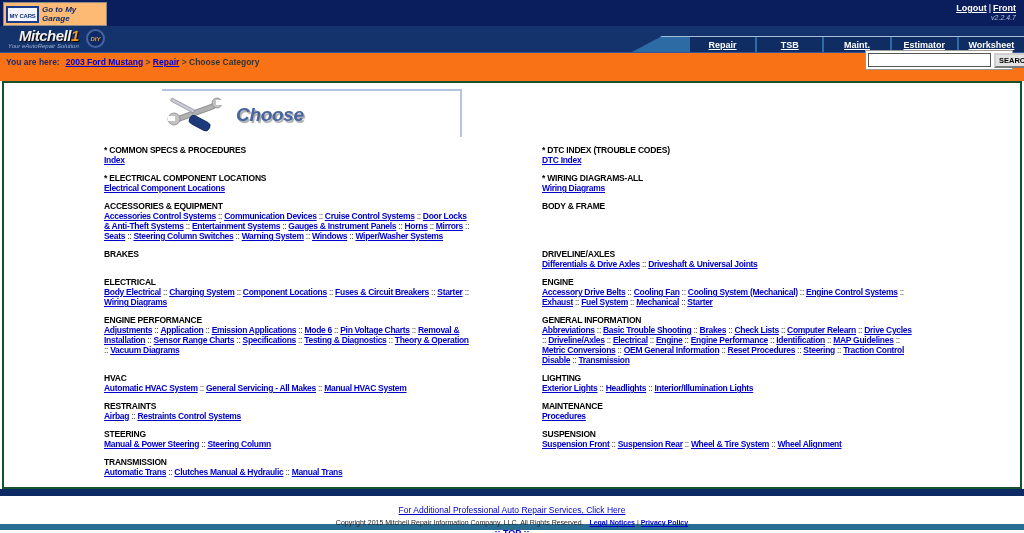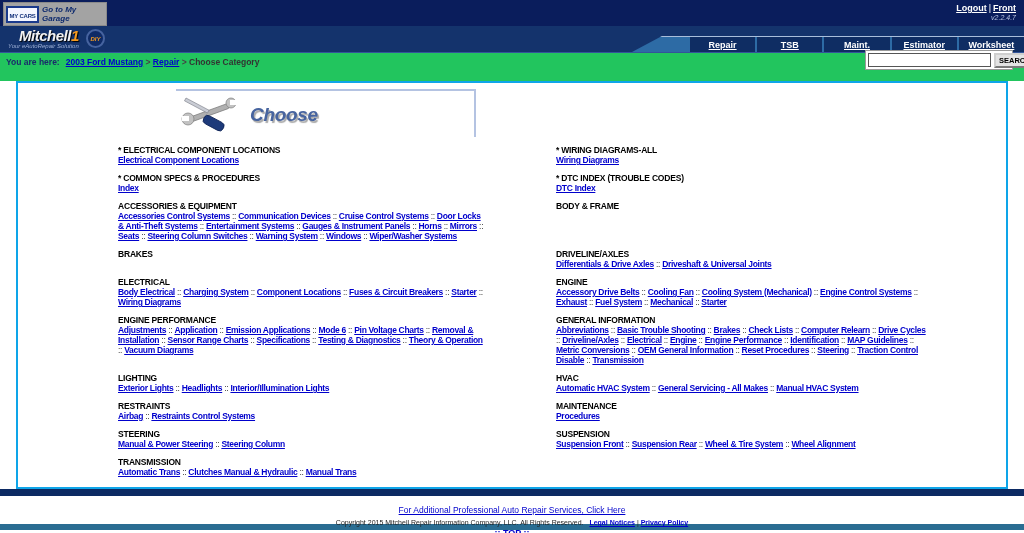--- a/index.html
+++ b/index.html
@@ -3,21 +3,21 @@
 <meta charset="utf-8">
 <style>
   * { box-sizing: border-box; margin: 0; padding: 0; }
   html,body { width:1024px; height:533px; overflow:hidden; background:#fff;
     font-family:"Liberation Sans", sans-serif; }
   #page { position:relative; width:1024px; height:533px; }
 
   
   .topbar { height:26px; background:#0a1d5c; position:relative; }
   .mycars-box { position:absolute; left:3px; top:2px; height:24px; width:104px;
-    background:#a3a3a3; border:1px solid #8a8a8a; display:flex; align-items:center; gap:3px;
+    background:#fdba74; border:1px solid #8a8a8a; display:flex; align-items:center; gap:3px;
     padding:1px 2px; z-index:5; }
   .plate { width:34px; height:17px; border:2px solid #1a3a8c; background:#f4f6ff;
     display:flex; flex-direction:column; align-items:center; justify-content:center; }
   .plate .plate-top { font-size:3px; color:#777; letter-spacing:.5px; }
   .plate .plate-txt { font-size:6px; font-weight:bold; color:#12307a; letter-spacing:-.2px; }
   .garage-label { font-size:8px; font-weight:bold; font-style:italic; color:#0d2a6e;
     line-height:9px; }
   .top-right { position:absolute; right:8px; top:3px; text-align:right; }
   .top-links { font-size:9px; font-weight:bold; color:#fff; }
   .top-links a { color:#fff; text-decoration:underline; cursor:pointer; }
@@ -34,38 +34,38 @@
   .diy-badge { position:absolute; left:86px; top:3px; width:19px; height:19px; border-radius:50%;
     background:#0e2a66; border:2px solid #46639f; color:#f59a1e; font-size:6px; font-weight:bold;
     font-style:italic; display:flex; align-items:center; justify-content:center; }
   .tabstrip { position:absolute; right:0; bottom:0; height:16px; width:392px;
     background:#2d6ba5; clip-path:polygon(30px 0, 100% 0, 100% 100%, 0 100%);
     border-top:1px solid #a9bedb; display:flex; gap:2px; padding-left:58px; }
   .tab { flex:1; background:#0f2d63; display:flex; align-items:center; justify-content:center;
     font-size:9px; font-weight:bold; color:#fff; text-decoration:underline; cursor:pointer; }
 
   
-  .crumbrow { height:28px; padding:4px 8px 0 6px; font-size:8.5px; background:#22c55e; }
+  .crumbrow { height:28px; padding:4px 8px 0 6px; font-size:8.5px; background:#f97316; }
   .crumb-prefix { font-weight:bold; color:#1a2a6b; margin-right:6px; }
   .bc-link { color:#0000cc; font-weight:bold; text-decoration:underline; cursor:pointer; }
   .bc-sep { color:#444; font-weight:bold; }
   .bc-current { color:#333; font-weight:bold; }
 
   
   .searchbox { position:absolute; top:50px; right:11px; width:148px; height:20px;
     background:#fff; border:1px solid #999; display:flex; align-items:center; gap:3px;
     padding:2px; z-index:6; }
   .searchbox input { flex:1; height:14px; border:1px solid #555; font-size:9px; padding:0 2px;
     font-family:"Liberation Sans", sans-serif; }
   .searchbox button { height:15px; font-size:7.5px; font-weight:bold; color:#000;
     background:#e3e3e3; border:2px outset #cfcfcf; padding:0 3px; cursor:pointer;
     font-family:"Liberation Sans", sans-serif; }
 
   
-  .panel { margin:0 16px; height:408px; border:2px solid #0ea5e9; background:#fff; overflow:hidden; }
+  .panel { margin:0 2px; height:408px; border:2px solid #14532d; background:#fff; overflow:hidden; }
   .page-header { margin:6px 0 0 158px; width:300px; height:48px;
     border-top:2px solid #b4c3e2; border-right:2px solid #b4c3e2;
     display:flex; align-items:center; gap:12px; padding-left:4px; }
   .header-title { font-size:19px; line-height:21px; font-weight:bold; font-style:italic;
     color:#47649f; text-shadow:1.5px 1.5px 1px #a9a9a9; letter-spacing:-.3px; }
 
   
   .cats { margin:8px 0 0 100px; width:810px; }
   .cat-row { display:grid; grid-template-columns:368px 372px; column-gap:70px; margin-bottom:8px; }
   .cat-heading { font-size:8.5px; font-weight:bold; color:#000; letter-spacing:-.2px; line-height:10px; }
@@ -146,40 +146,40 @@
         </g>
       </svg>
       <div class="header-title">
         <div>Choose</div>
       </div>
     </div>
 
     <div class="cats">
         <div class="cat-row">
           <div class="cat-cell">
+            <div class="cat-heading">* COMMON SPECS &amp; PROCEDURES</div>
+            <div class="cat-links"><a class="cat-link">Index</a></div>
+          </div>
+          <div class="cat-cell">
+            <div class="cat-heading">* DTC INDEX (TROUBLE CODES)</div>
+            <div class="cat-links"><a class="cat-link">DTC Index</a></div>
+          </div>
+        </div>
+        <div class="cat-row">
+          <div class="cat-cell">
             <div class="cat-heading">* ELECTRICAL COMPONENT LOCATIONS</div>
             <div class="cat-links"><a class="cat-link">Electrical Component Locations</a></div>
           </div>
           <div class="cat-cell">
             <div class="cat-heading">* WIRING DIAGRAMS-ALL</div>
             <div class="cat-links"><a class="cat-link">Wiring Diagrams</a></div>
           </div>
         </div>
         <div class="cat-row">
           <div class="cat-cell">
-            <div class="cat-heading">* COMMON SPECS &amp; PROCEDURES</div>
-            <div class="cat-links"><a class="cat-link">Index</a></div>
-          </div>
-          <div class="cat-cell">
-            <div class="cat-heading">* DTC INDEX (TROUBLE CODES)</div>
-            <div class="cat-links"><a class="cat-link">DTC Index</a></div>
-          </div>
-        </div>
-        <div class="cat-row">
-          <div class="cat-cell">
             <div class="cat-heading">ACCESSORIES &amp; EQUIPMENT</div>
             <div class="cat-links"><a class="cat-link">Accessories Control Systems</a><span class="lnk-sep"> :: </span><a class="cat-link">Communication Devices</a><span class="lnk-sep"> :: </span><a class="cat-link">Cruise Control Systems</a><span class="lnk-sep"> :: </span><a class="cat-link">Door Locks &amp; Anti-Theft Systems</a><span class="lnk-sep"> :: </span><a class="cat-link">Entertainment Systems</a><span class="lnk-sep"> :: </span><a class="cat-link">Gauges &amp; Instrument Panels</a><span class="lnk-sep"> :: </span><a class="cat-link">Horns</a><span class="lnk-sep"> :: </span><a class="cat-link">Mirrors</a><span class="lnk-sep"> :: </span><a class="cat-link">Seats</a><span class="lnk-sep"> :: </span><a class="cat-link">Steering Column Switches</a><span class="lnk-sep"> :: </span><a class="cat-link">Warning System</a><span class="lnk-sep"> :: </span><a class="cat-link">Windows</a><span class="lnk-sep"> :: </span><a class="cat-link">Wiper/Washer Systems</a></div>
           </div>
           <div class="cat-cell">
             <div class="cat-heading">BODY &amp; FRAME</div>
           </div>
         </div>
         <div class="cat-row">
           <div class="cat-cell">
             <div class="cat-heading">BRAKES</div>
@@ -204,26 +204,26 @@
             <div class="cat-heading">ENGINE PERFORMANCE</div>
             <div class="cat-links"><a class="cat-link">Adjustments</a><span class="lnk-sep"> :: </span><a class="cat-link">Application</a><span class="lnk-sep"> :: </span><a class="cat-link">Emission Applications</a><span class="lnk-sep"> :: </span><a class="cat-link">Mode 6</a><span class="lnk-sep"> :: </span><a class="cat-link">Pin Voltage Charts</a><span class="lnk-sep"> :: </span><a class="cat-link">Removal &amp; Installation</a><span class="lnk-sep"> :: </span><a class="cat-link">Sensor Range Charts</a><span class="lnk-sep"> :: </span><a class="cat-link">Specifications</a><span class="lnk-sep"> :: </span><a class="cat-link">Testing &amp; Diagnostics</a><span class="lnk-sep"> :: </span><a class="cat-link">Theory &amp; Operation</a><span class="lnk-sep"> :: </span><a class="cat-link">Vacuum Diagrams</a></div>
           </div>
           <div class="cat-cell">
             <div class="cat-heading">GENERAL INFORMATION</div>
             <div class="cat-links"><a class="cat-link">Abbreviations</a><span class="lnk-sep"> :: </span><a class="cat-link">Basic Trouble Shooting</a><span class="lnk-sep"> :: </span><a class="cat-link">Brakes</a><span class="lnk-sep"> :: </span><a class="cat-link">Check Lists</a><span class="lnk-sep"> :: </span><a class="cat-link">Computer Relearn</a><span class="lnk-sep"> :: </span><a class="cat-link">Drive Cycles</a><span class="lnk-sep"> :: </span><a class="cat-link">Driveline/Axles</a><span class="lnk-sep"> :: </span><a class="cat-link">Electrical</a><span class="lnk-sep"> :: </span><a class="cat-link">Engine</a><span class="lnk-sep"> :: </span><a class="cat-link">Engine Performance</a><span class="lnk-sep"> :: </span><a class="cat-link">Identification</a><span class="lnk-sep"> :: </span><a class="cat-link">MAP Guidelines</a><span class="lnk-sep"> :: </span><a class="cat-link">Metric Conversions</a><span class="lnk-sep"> :: </span><a class="cat-link">OEM General Information</a><span class="lnk-sep"> :: </span><a class="cat-link">Reset Procedures</a><span class="lnk-sep"> :: </span><a class="cat-link">Steering</a><span class="lnk-sep"> :: </span><a class="cat-link">Traction Control Disable</a><span class="lnk-sep"> :: </span><a class="cat-link">Transmission</a></div>
           </div>
         </div>
         <div class="cat-row">
           <div class="cat-cell">
+            <div class="cat-heading">HVAC</div>
+            <div class="cat-links"><a class="cat-link">Automatic HVAC System</a><span class="lnk-sep"> :: </span><a class="cat-link">General Servicing - All Makes</a><span class="lnk-sep"> :: </span><a class="cat-link">Manual HVAC System</a></div>
+          </div>
+          <div class="cat-cell">
             <div class="cat-heading">LIGHTING</div>
             <div class="cat-links"><a class="cat-link">Exterior Lights</a><span class="lnk-sep"> :: </span><a class="cat-link">Headlights</a><span class="lnk-sep"> :: </span><a class="cat-link">Interior/Illumination Lights</a></div>
-          </div>
-          <div class="cat-cell">
-            <div class="cat-heading">HVAC</div>
-            <div class="cat-links"><a class="cat-link">Automatic HVAC System</a><span class="lnk-sep"> :: </span><a class="cat-link">General Servicing - All Makes</a><span class="lnk-sep"> :: </span><a class="cat-link">Manual HVAC System</a></div>
           </div>
         </div>
         <div class="cat-row">
           <div class="cat-cell">
             <div class="cat-heading">RESTRAINTS</div>
             <div class="cat-links"><a class="cat-link">Airbag</a><span class="lnk-sep"> :: </span><a class="cat-link">Restraints Control Systems</a></div>
           </div>
           <div class="cat-cell">
             <div class="cat-heading">MAINTENANCE</div>
             <div class="cat-links"><a class="cat-link">Procedures</a></div>

